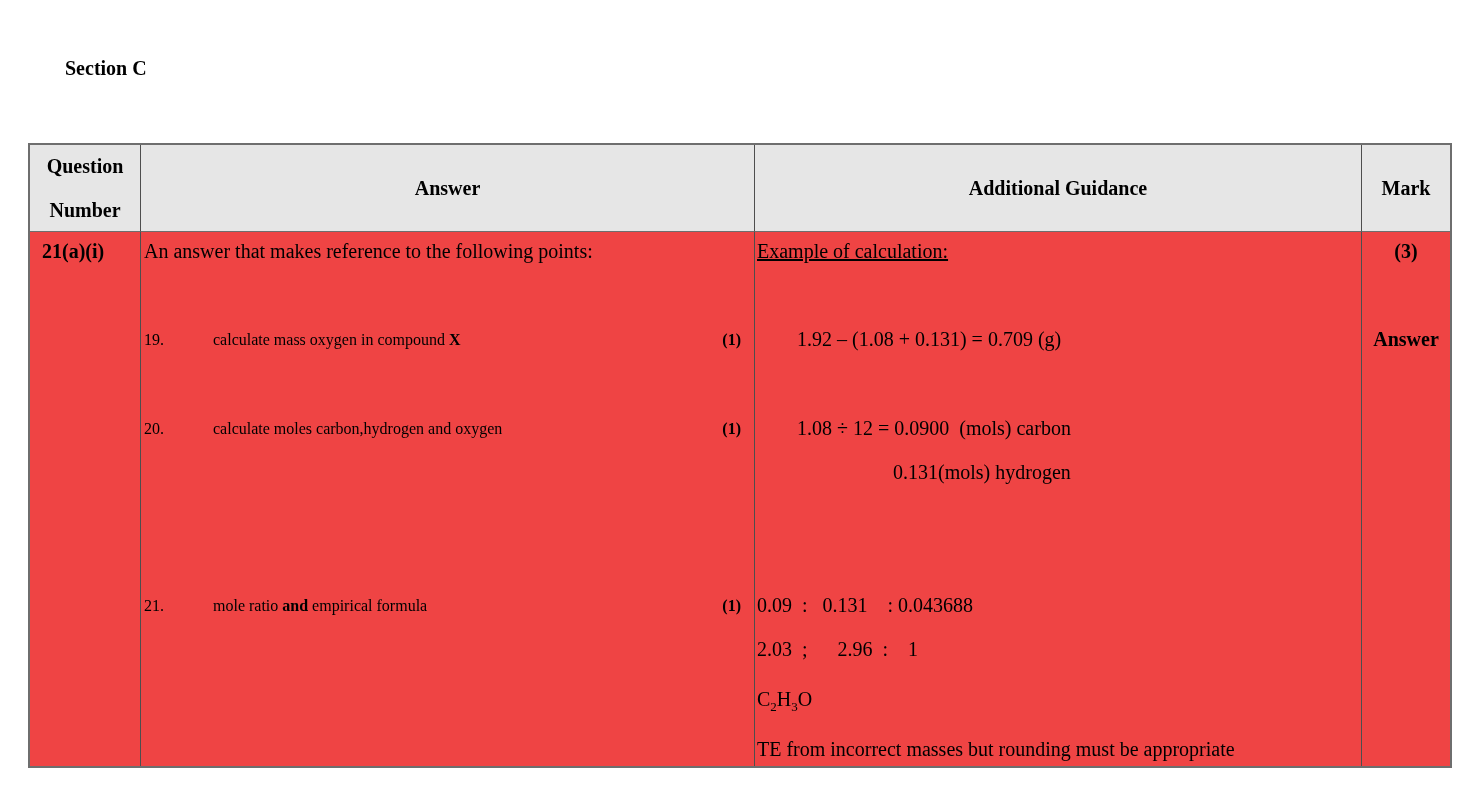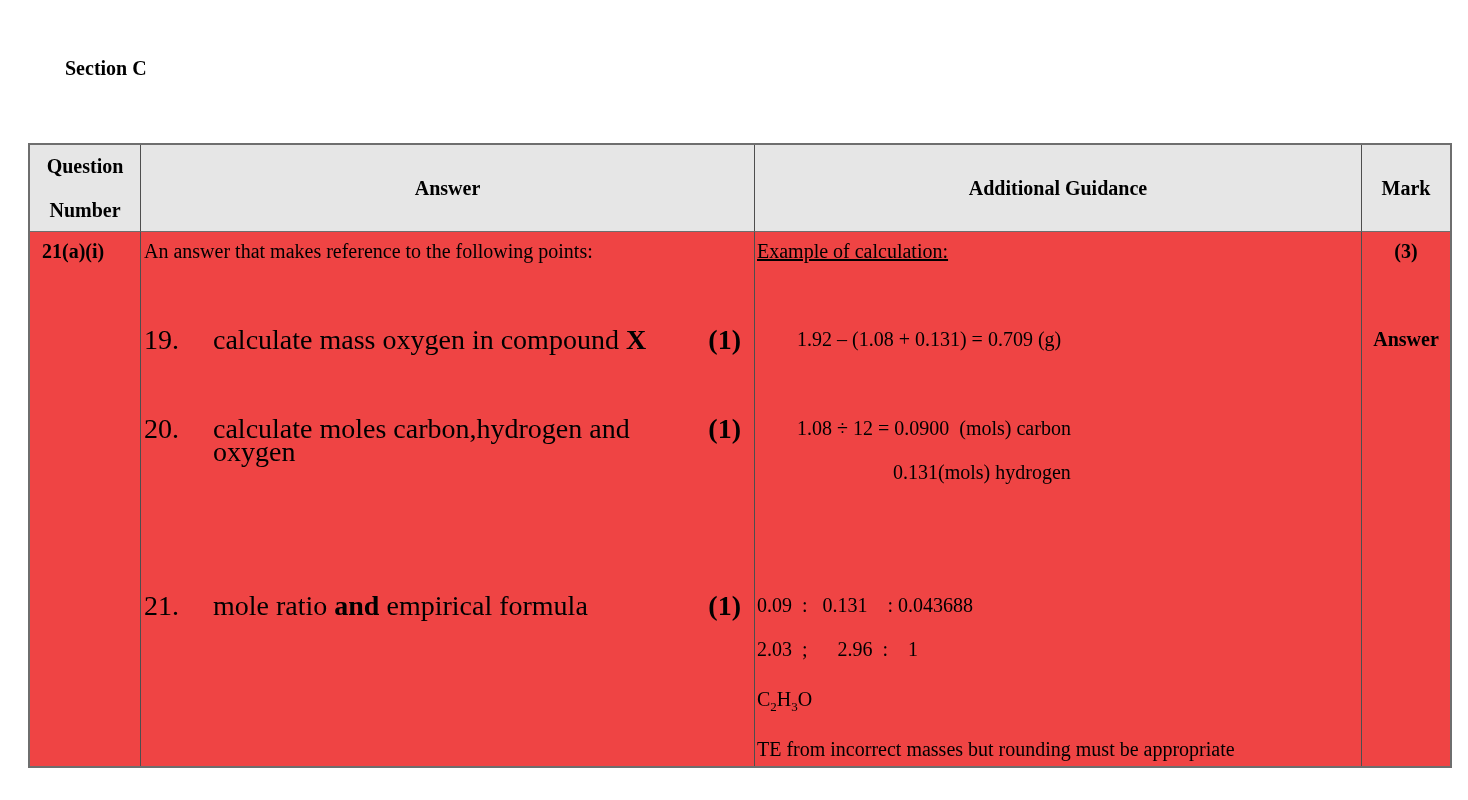--- a/index.html
+++ b/index.html
@@ -38,21 +38,21 @@
   .hcell.qn { flex-direction: column; justify-content: center; gap: 21px; }
 
   .line { position: absolute; font-size: 20px; line-height: 23px; white-space: pre; }
   .u { text-decoration: underline; }
   .b { font-weight: bold; }
 
   
   .item {
     position: absolute; left: 3px; right: 0;
     display: flex; align-items: flex-start;
-    font-size: 28px; line-height: 23px;
+    font-size: 16px; line-height: 23px;
   }
   .item .num { width: 69px; flex: 0 0 69px; }
   .item .txt { flex: 1 1 auto; white-space: pre-wrap; }
   .item .pts { flex: 0 0 auto; font-weight: bold; margin-right: 13px; }
 
   .qn-cell .line { left: 3px; top: 8px; font-weight: bold; margin-left: 9px; }
 
   .mark-cell .line { left: 0; right: 0; text-align: center; font-weight: bold; white-space: normal; }
 
   sub { font-size: 13px; line-height: 0; }

